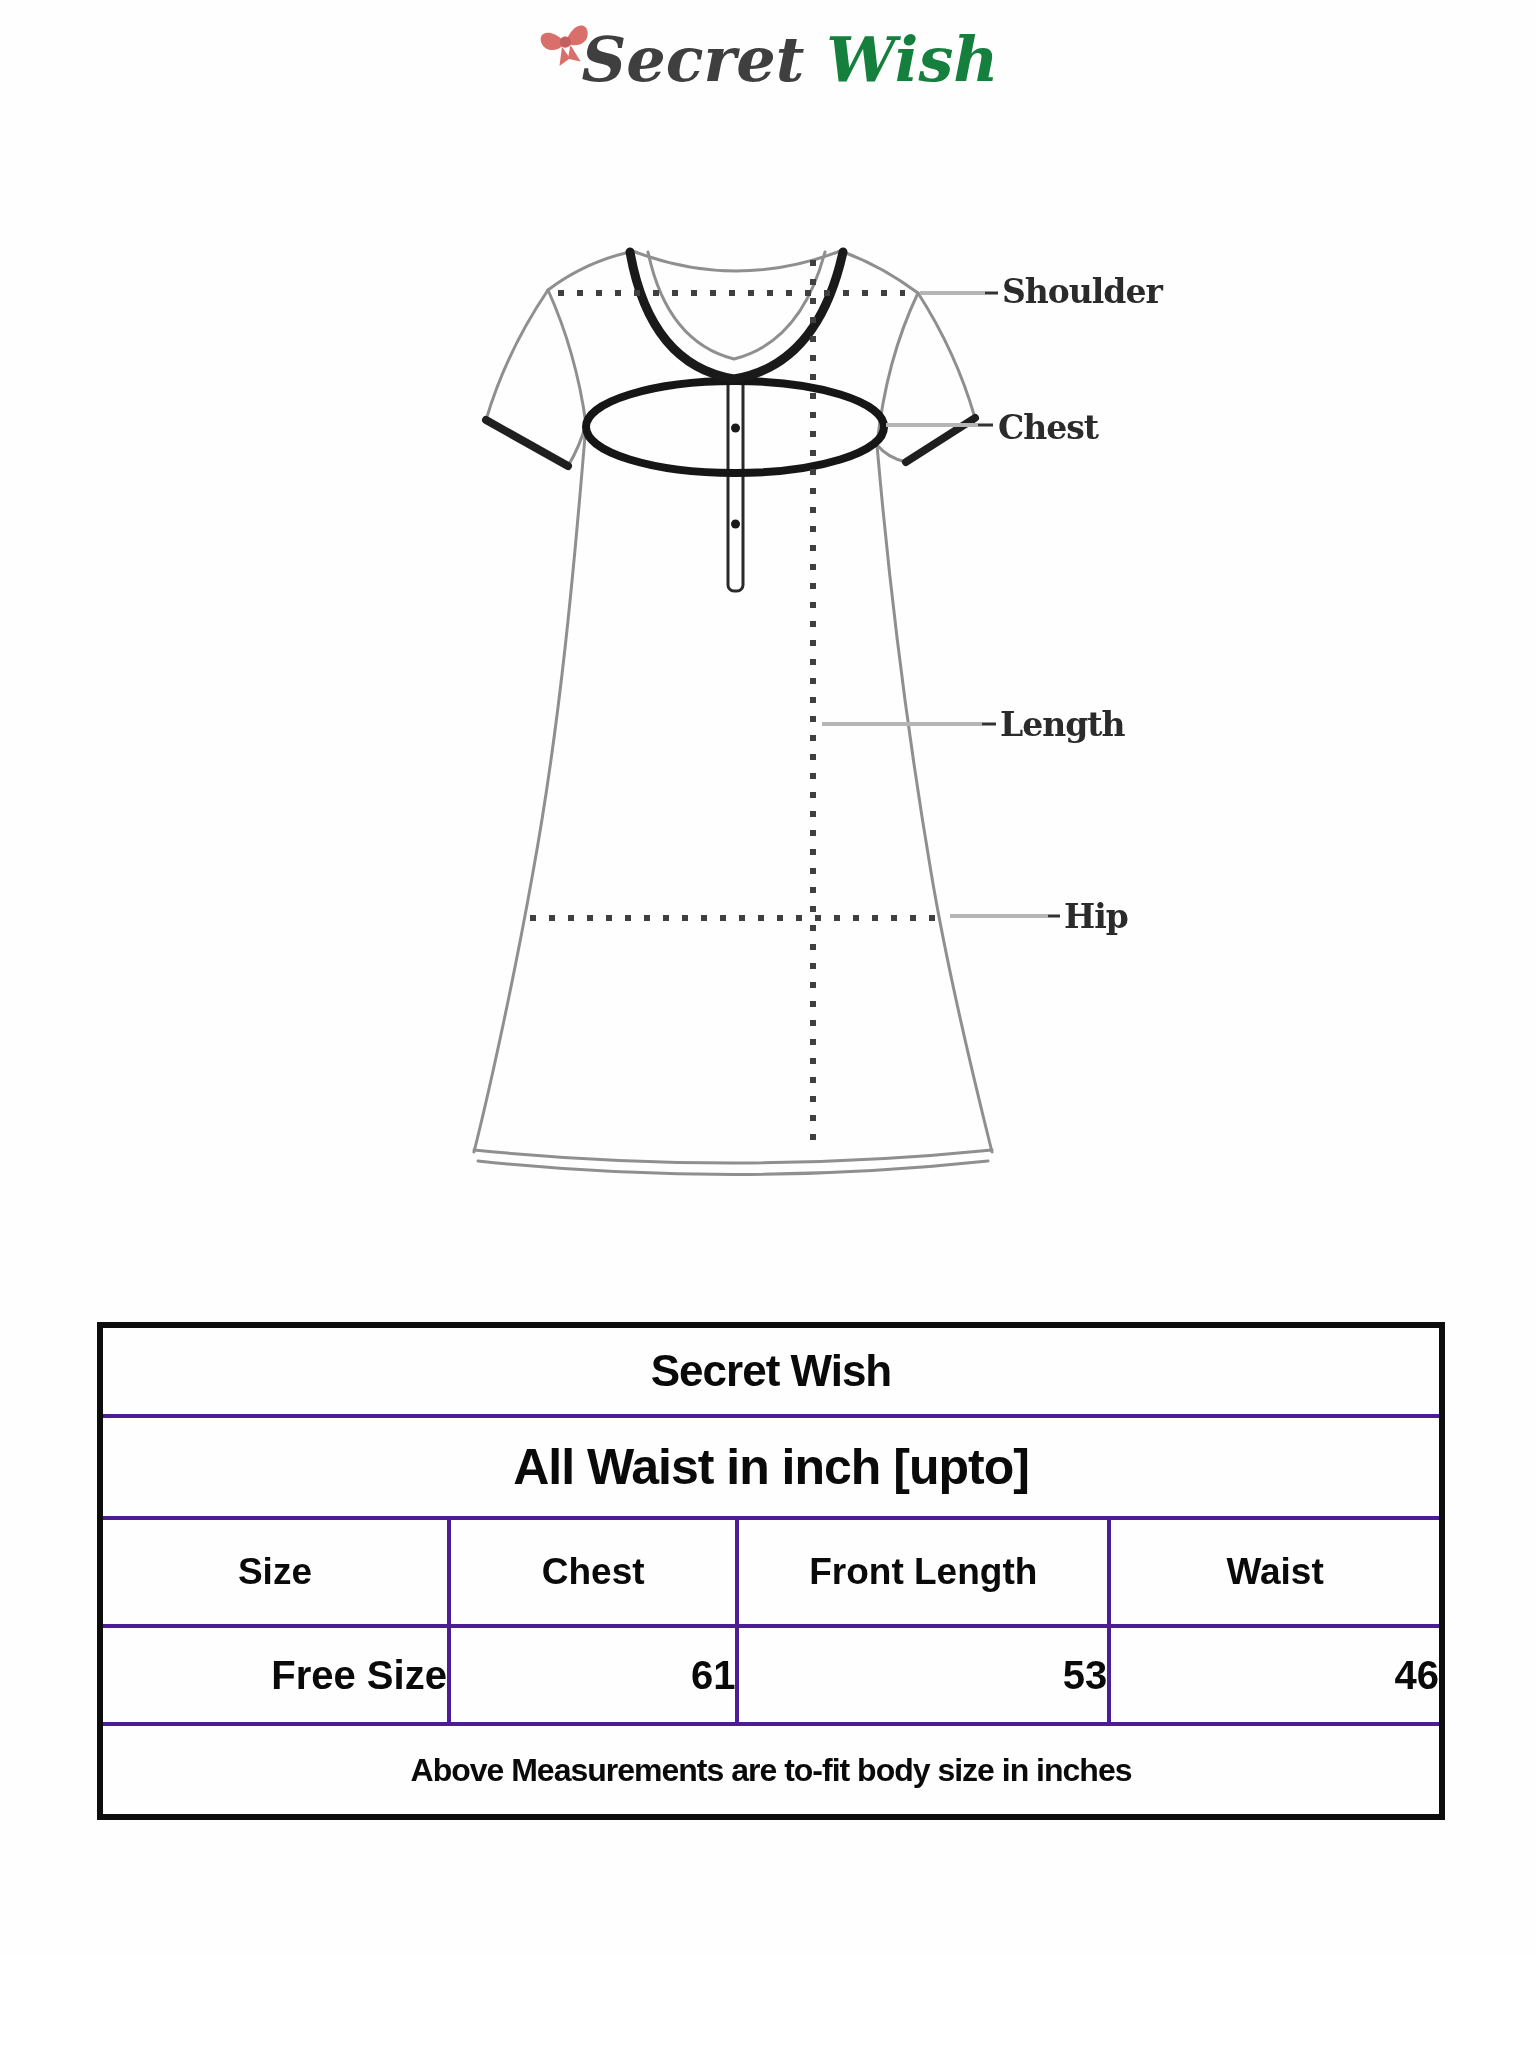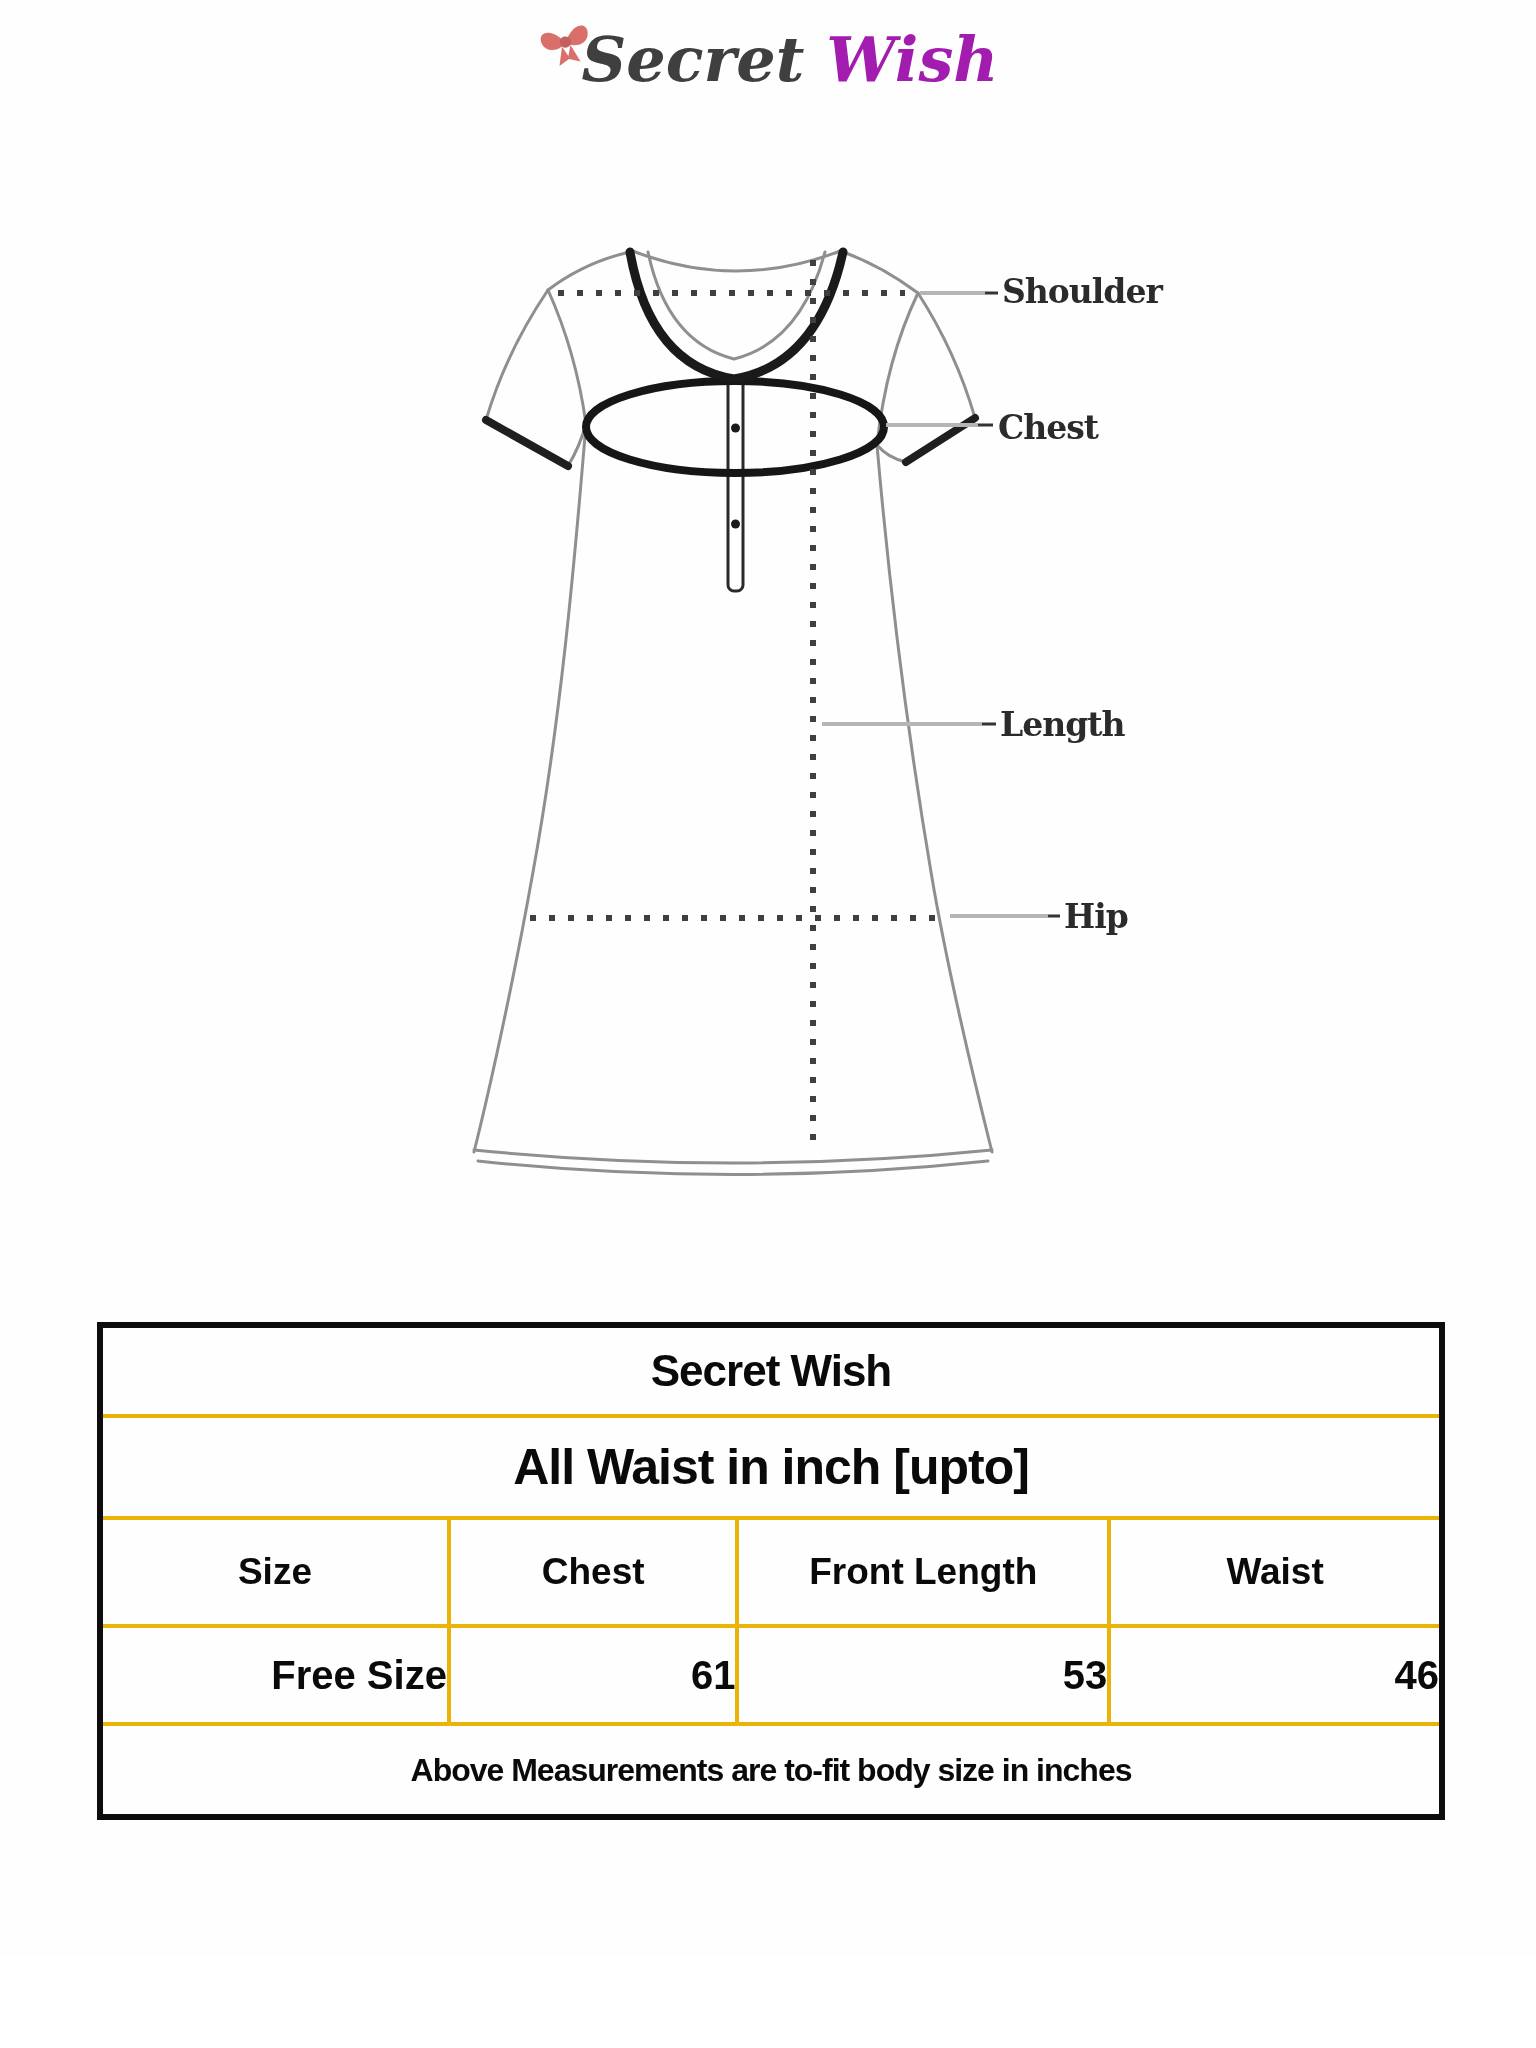--- a/index.html
+++ b/index.html
@@ -26,21 +26,21 @@
     line-height:1.1;
   }
   .bow{
     width:54px;height:48px;
     margin-right:-10px;
     margin-top:-10px;
     transform:rotate(-12deg);
     flex:0 0 auto;
   }
   .logo-secret{color:#3f3f3f;}
-  .logo-wish{color:#a21caf;margin-left:22px;}
+  .logo-wish{color:#15803d;margin-left:22px;}
 
   
   .diagram{
     position:absolute;
     top:0;left:0;
     width:1536px;height:1240px;
   }
   .diagram-labels text{
     font-family:"DejaVu Serif",serif;
     font-weight:bold;
@@ -57,21 +57,21 @@
     width:1348px;
     border-collapse:collapse;
     table-layout:fixed;
     text-align:center;
     font-family:"Liberation Sans",sans-serif;
     font-weight:bold;
     color:#0a0a0a;
     border:6px solid #0d0d0d;
   }
   .size-table td{
-    border:4px solid #eab308;
+    border:4px solid #4c1d95;
     padding:0;
     vertical-align:middle;
   }
   .r-title td   {height:86px;  font-size:44px; letter-spacing:-1px;}
   .r-subtitle td{height:98px;  font-size:50px; letter-spacing:-1px;}
   .r-head td    {height:104px; font-size:37px;}
   .r-data td    {height:94px;  font-size:40px;text-align:right;}
   .r-foot td    {height:88px;  font-size:32px; letter-spacing:-1px;}
 </style>
 </head>

